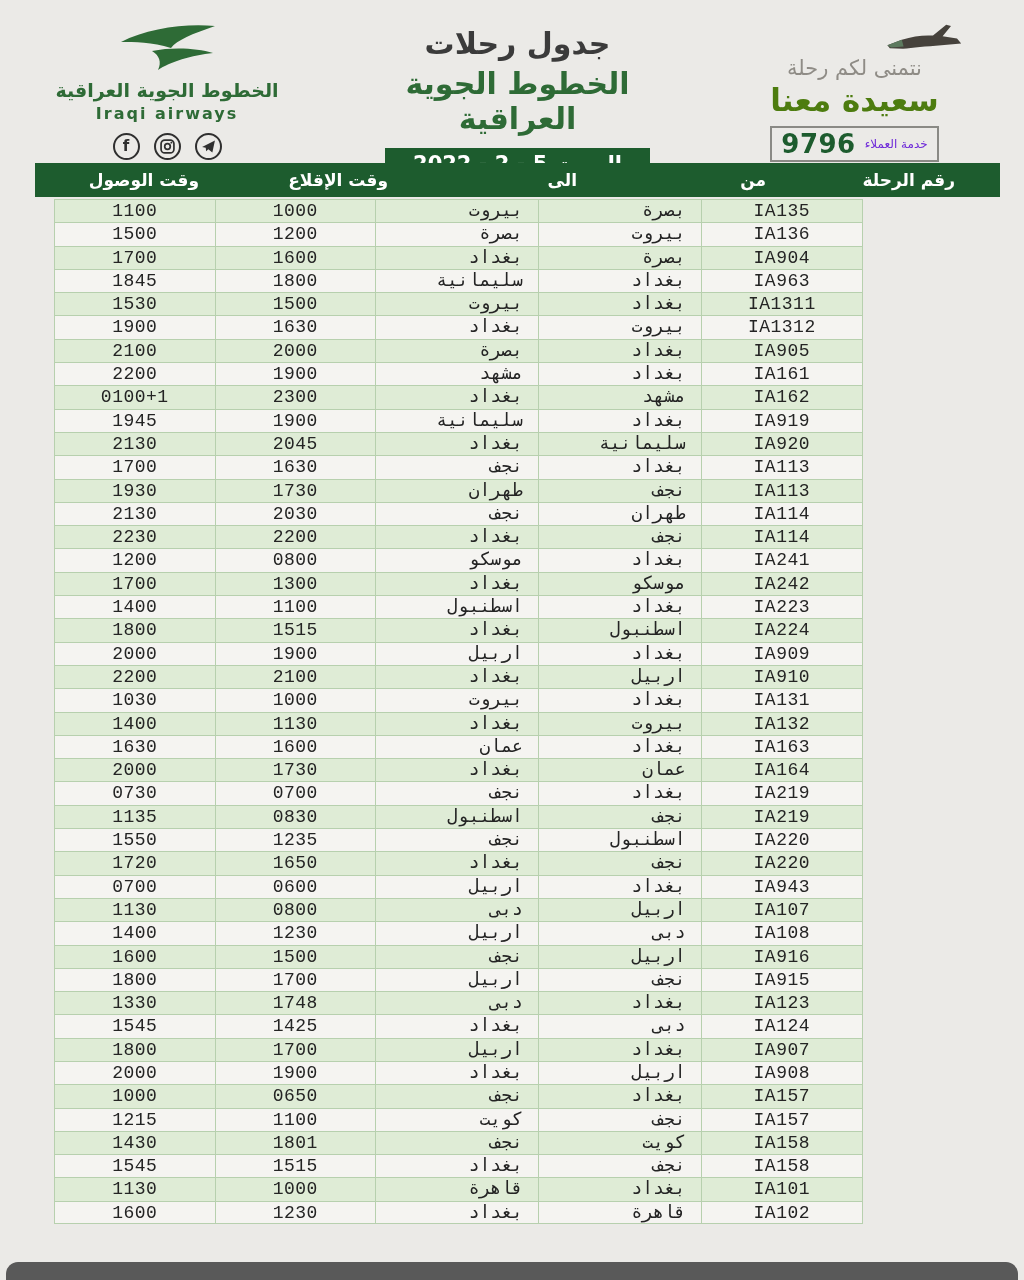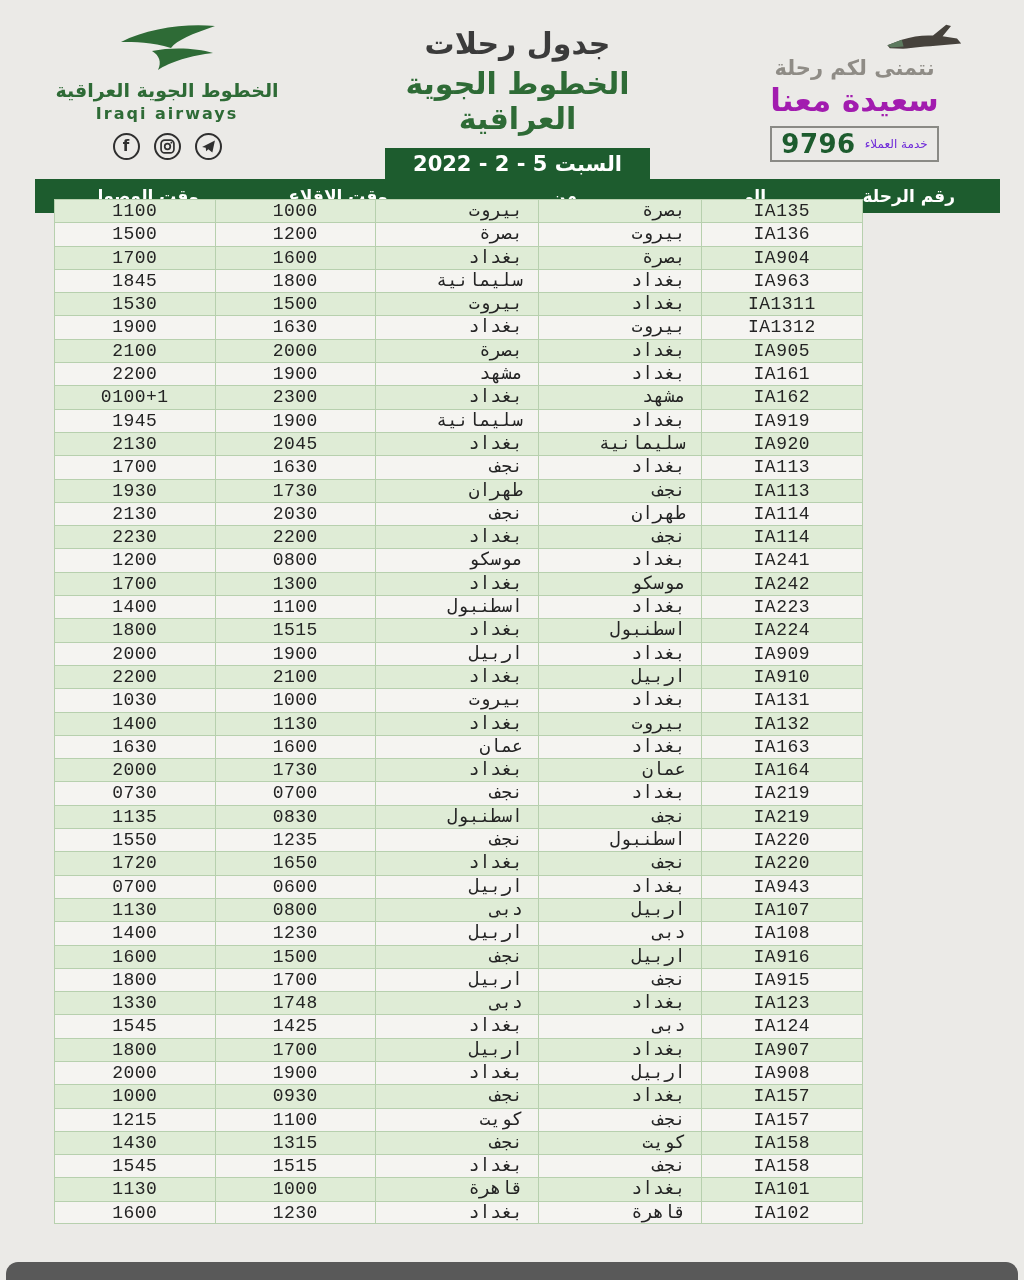--- a/index.html
+++ b/index.html
@@ -23,31 +23,31 @@
   .title-block { position:absolute; left:360px; top:26px; width:315px; text-align:center; }
   .title1 { font-size:30px; font-weight:bold; color:#3b3b3b; direction:rtl; }
   .title2 { font-size:30px; font-weight:bold; color:#2e6b36; direction:rtl; margin-top:5px; }
   .date-badge {
     display:inline-block; margin-top:12px; background:#1d5c2e; color:#ffffff;
     font-size:21px; font-weight:bold; padding:4px 28px; direction:rtl;
   }
   
   .greeting { position:absolute; left:742px; top:14px; width:225px; text-align:center; }
   .plane-svg { position:absolute; right:4px; top:6px; }
-  .greet1 { margin-top:42px; font-size:21px; color:#8f8c86; direction:rtl;font-weight:bold; }
-  .greet2 { font-size:31px; font-weight:bold; color:#a21caf; direction:rtl; margin-top:2px; }
+  .greet1 { margin-top:42px; font-size:21px; color:#8f8c86; direction:rtl; }
+  .greet2 { font-size:31px; font-weight:bold; color:#4d7c0f; direction:rtl; margin-top:2px; }
   .service-box {
     display:inline-flex; align-items:center; gap:9px; direction:rtl;
     border:2px solid #8a8a85; padding:1px 9px; margin-top:8px;
   }
   .service-label { font-size:12px; color:#6d28d9; }
   .service-number { font-size:26px; font-weight:bold; color:#1d5c2e; letter-spacing:0.5px; }
   
   .t-head {
-    position:absolute; left:35px; top:179px; width:965px; height:34px;
+    position:absolute; left:35px; top:163px; width:965px; height:34px;
     background:#1d5c2e; display:flex; box-sizing:border-box;
   }
   .t-head .hcell {
     color:#ffffff; font-weight:bold; font-size:17px; line-height:34px;
     text-align:right; padding-right:45px; box-sizing:border-box; direction:rtl;
   }
   .h-arr{width:209px} .h-dep{width:189px} .h-to{width:189px} .h-from{width:189px} .h-flight{width:189px}
 
   .t-body { position:absolute; left:54px; top:199px; width:809px; box-sizing:border-box;font-family:Liberation Mono, monospace; }
   .trow {
@@ -115,22 +115,22 @@
     <div class="greet2">سعيدة معنا</div>
     <div class="service-box">
       <span class="service-label">خدمة العملاء</span>
       <span class="service-number">9796</span>
     </div>
   </div>
 
   <div class="t-head">
     <div class="hcell h-arr">وقت الوصول</div>
     <div class="hcell h-dep">وقت الإقلاع</div>
+    <div class="hcell h-to">الى</div>
     <div class="hcell h-from">من</div>
-    <div class="hcell h-to">الى</div>
     <div class="hcell h-flight">رقم الرحلة</div>
   </div>
 
   <div class="t-body" id="table-body">
       <div class="trow odd">
         <div class="tcell cell-num">1100</div>
         <div class="tcell cell-num">1000</div>
         <div class="tcell cell-city">بيروت</div>
         <div class="tcell cell-city">بصرة</div>
         <div class="tcell cell-num">IA135</div>
@@ -389,35 +389,35 @@
       </div>
       <div class="trow even">
         <div class="tcell cell-num">2000</div>
         <div class="tcell cell-num">1900</div>
         <div class="tcell cell-city">بغداد</div>
         <div class="tcell cell-city">اربيل</div>
         <div class="tcell cell-num">IA908</div>
       </div>
       <div class="trow odd">
         <div class="tcell cell-num">1000</div>
-        <div class="tcell cell-num">0930</div>
+        <div class="tcell cell-num">0650</div>
         <div class="tcell cell-city">نجف</div>
         <div class="tcell cell-city">بغداد</div>
         <div class="tcell cell-num">IA157</div>
       </div>
       <div class="trow even">
         <div class="tcell cell-num">1215</div>
         <div class="tcell cell-num">1100</div>
         <div class="tcell cell-city">كويت</div>
         <div class="tcell cell-city">نجف</div>
         <div class="tcell cell-num">IA157</div>
       </div>
       <div class="trow odd">
         <div class="tcell cell-num">1430</div>
-        <div class="tcell cell-num">1315</div>
+        <div class="tcell cell-num">1801</div>
         <div class="tcell cell-city">نجف</div>
         <div class="tcell cell-city">كويت</div>
         <div class="tcell cell-num">IA158</div>
       </div>
       <div class="trow even">
         <div class="tcell cell-num">1545</div>
         <div class="tcell cell-num">1515</div>
         <div class="tcell cell-city">بغداد</div>
         <div class="tcell cell-city">نجف</div>
         <div class="tcell cell-num">IA158</div>

